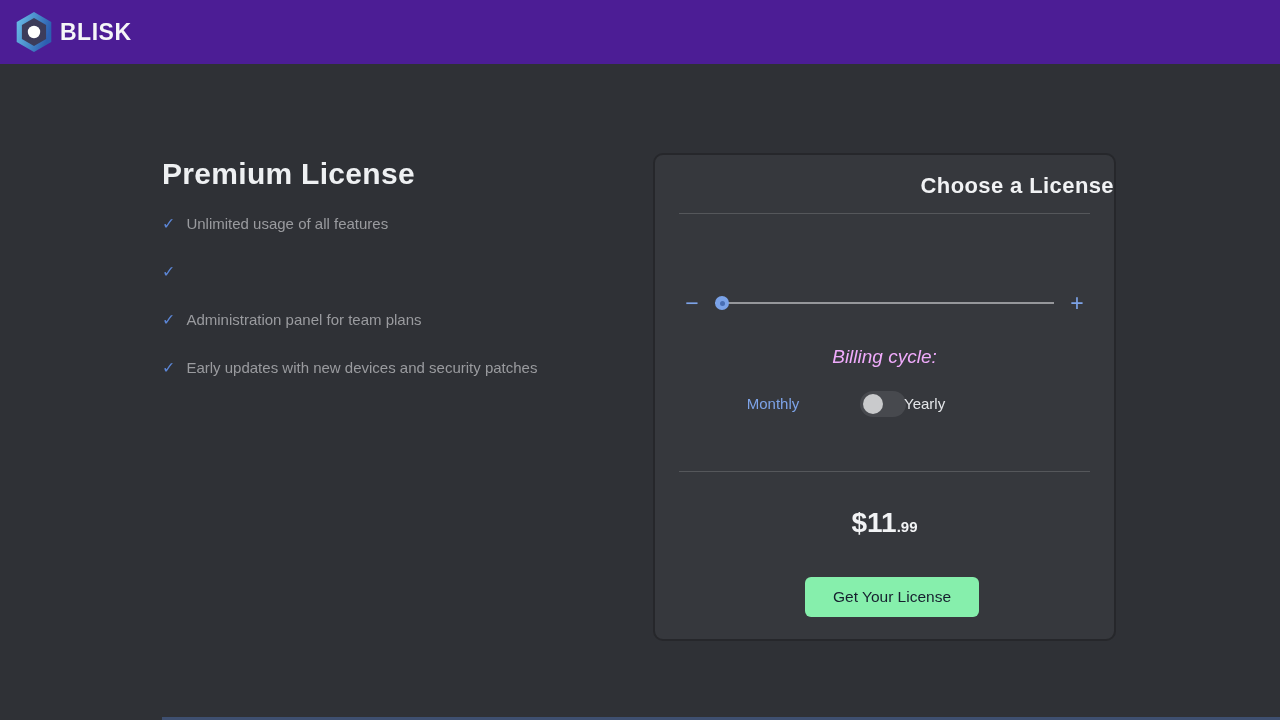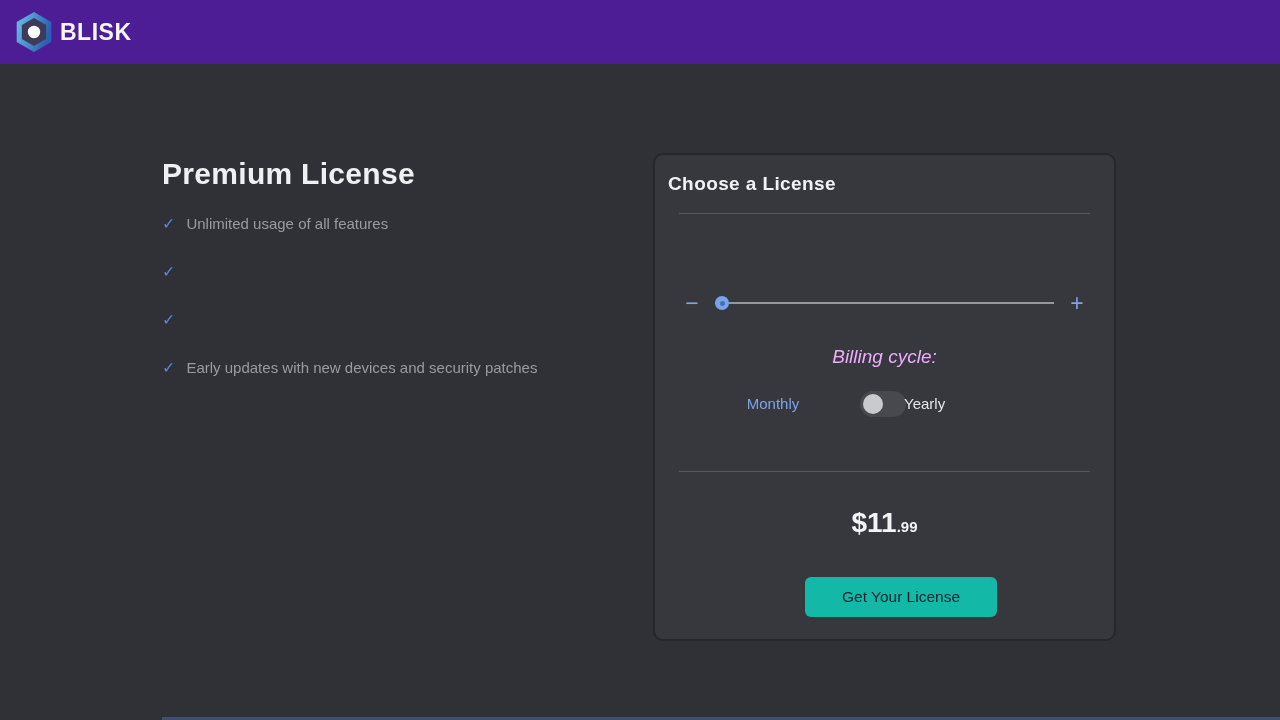--- a/index.html
+++ b/index.html
@@ -48,22 +48,22 @@
   .check-icon {
     color: #5c86d6; font-size: 16px; margin-right: 11px; flex: 0 0 auto;
   }
 
   
   .card {
     position: absolute; left: 653px; top: 153px; width: 463px; height: 488px;
     background: #36383d; border: 2px solid #26272b; border-radius: 10px;
   }
   .card-title {
-    position: absolute; top: 18px; left: 0; right: 0; text-align: left;
-    font-size: 19px; font-weight: bold; color: #f1f2f4; letter-spacing: 0.4px; padding-left: 13px;
+    position: absolute; top: 18px; left: 0; right: 0; text-align: right;
+    font-size: 22px; font-weight: bold; color: #f1f2f4; letter-spacing: 0.4px; padding-left: 13px;
   }
   .divider {
     position: absolute; left: 24px; right: 24px; height: 1px; background: #55575b;
   }
   .divider-top { top: 58px; }
   .divider-bottom { top: 316px; }
   .user-count {
     position: absolute; top: 94px; left: 0; right: 0; text-align: center;
     font-size: 33px; color: #7da3e8;
   }
@@ -106,22 +106,22 @@
     position: absolute; top: 3px; left: 3px; width: 20px; height: 20px;
     border-radius: 50%; background: #c9cacc;
   }
   .price {
     position: absolute; top: 352px; left: 0; right: 0; text-align: center;
     color: #f2f3f5;
   }
   .price-amount { font-size: 28px; font-weight: bold; text-align: right; }
   .price-cents { font-size: 15px; font-weight: bold; }
   .cta-button {
-    position: absolute; left: 150px; top: 422px; width: 192px; height: 40px;
-    background: #14b8a6; color: #161f2e; border: none; border-radius: 6px;
+    position: absolute; left: 150px; top: 422px; width: 174px; height: 40px;
+    background: #86efac; color: #161f2e; border: none; border-radius: 6px;
     font-size: 15.5px; font-family: "Liberation Sans", sans-serif;
     cursor: pointer;
   }
 
   
   .footer-divider {
     position: absolute; left: 162px; right: 0; top: 717px; height: 3px;
     background: #3e4f70;
   }
 </style>
@@ -152,20 +152,21 @@
 <ul class="feature-list">
   <li class="feature-item">
     <span class="check-icon">✓</span>
     <span>Unlimited usage of all features</span>
   </li>
   <li class="feature-item">
     <span class="check-icon">✓</span>
   </li>
   <li class="feature-item">
     <span class="check-icon">✓</span>
+    <span>Administration panel for team plans</span>
   </li>
   <li class="feature-item">
     <span class="check-icon">✓</span>
     <span>Early updates with new devices and security patches</span>
   </li>
 </ul>
 
 <section class="card">
   <h2 class="card-title">Choose a License</h2>
   <div class="divider divider-top"></div>

